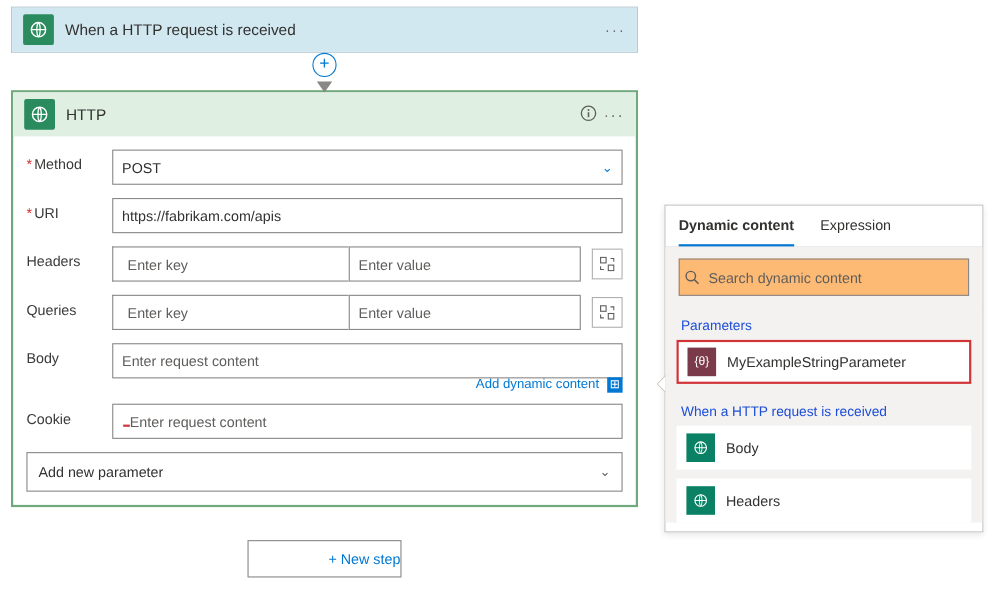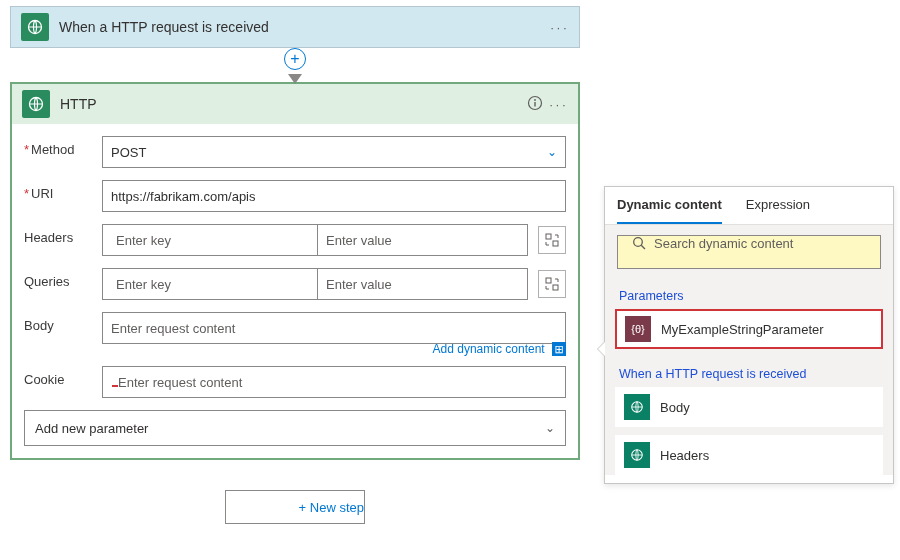--- a/index.html
+++ b/index.html
@@ -126,22 +126,22 @@
     padding: 10px 12px;
     display:flex; align-items:flex-start;
   }
   .dc-head-text { flex:1; font-size:12.5px; line-height:1.4; }
   .dc-hide { font-size:13px; margin-left:8px; }
   .dc-tabs { display:flex; border-bottom:1px solid #e1dfdd; padding: 0 12px; }
   .dc-tab { padding:10px 0; margin-right:24px; font-size:13px; border-bottom:2px solid transparent; }
   .dc-tab.active { font-weight:600; border-bottom-color:#0078d4; }
   .dc-search-wrap { background:#f3f2f1; padding:10px 12px; }
   .dc-search {
-    height:34px; background:#fef9c3; border:1px solid #8a8886;
-    display:flex; padding:0 14px;
+    height:34px; background:#fdba74; border:1px solid #8a8886;
+    display:flex; align-items:center; padding:0 4px;
   }
   .dc-search svg { margin-right:8px; }
   .dc-group { background:#f3f2f1; }
   .dc-group-title {
     padding:10px 14px 6px; font-size:12.5px; color:#1d4ed8;
   }
   .dc-item {
     background:#fff; height:40px; margin:0 10px 8px;
     display:flex; align-items:center; padding:0 8px;
     border:1px solid transparent;

